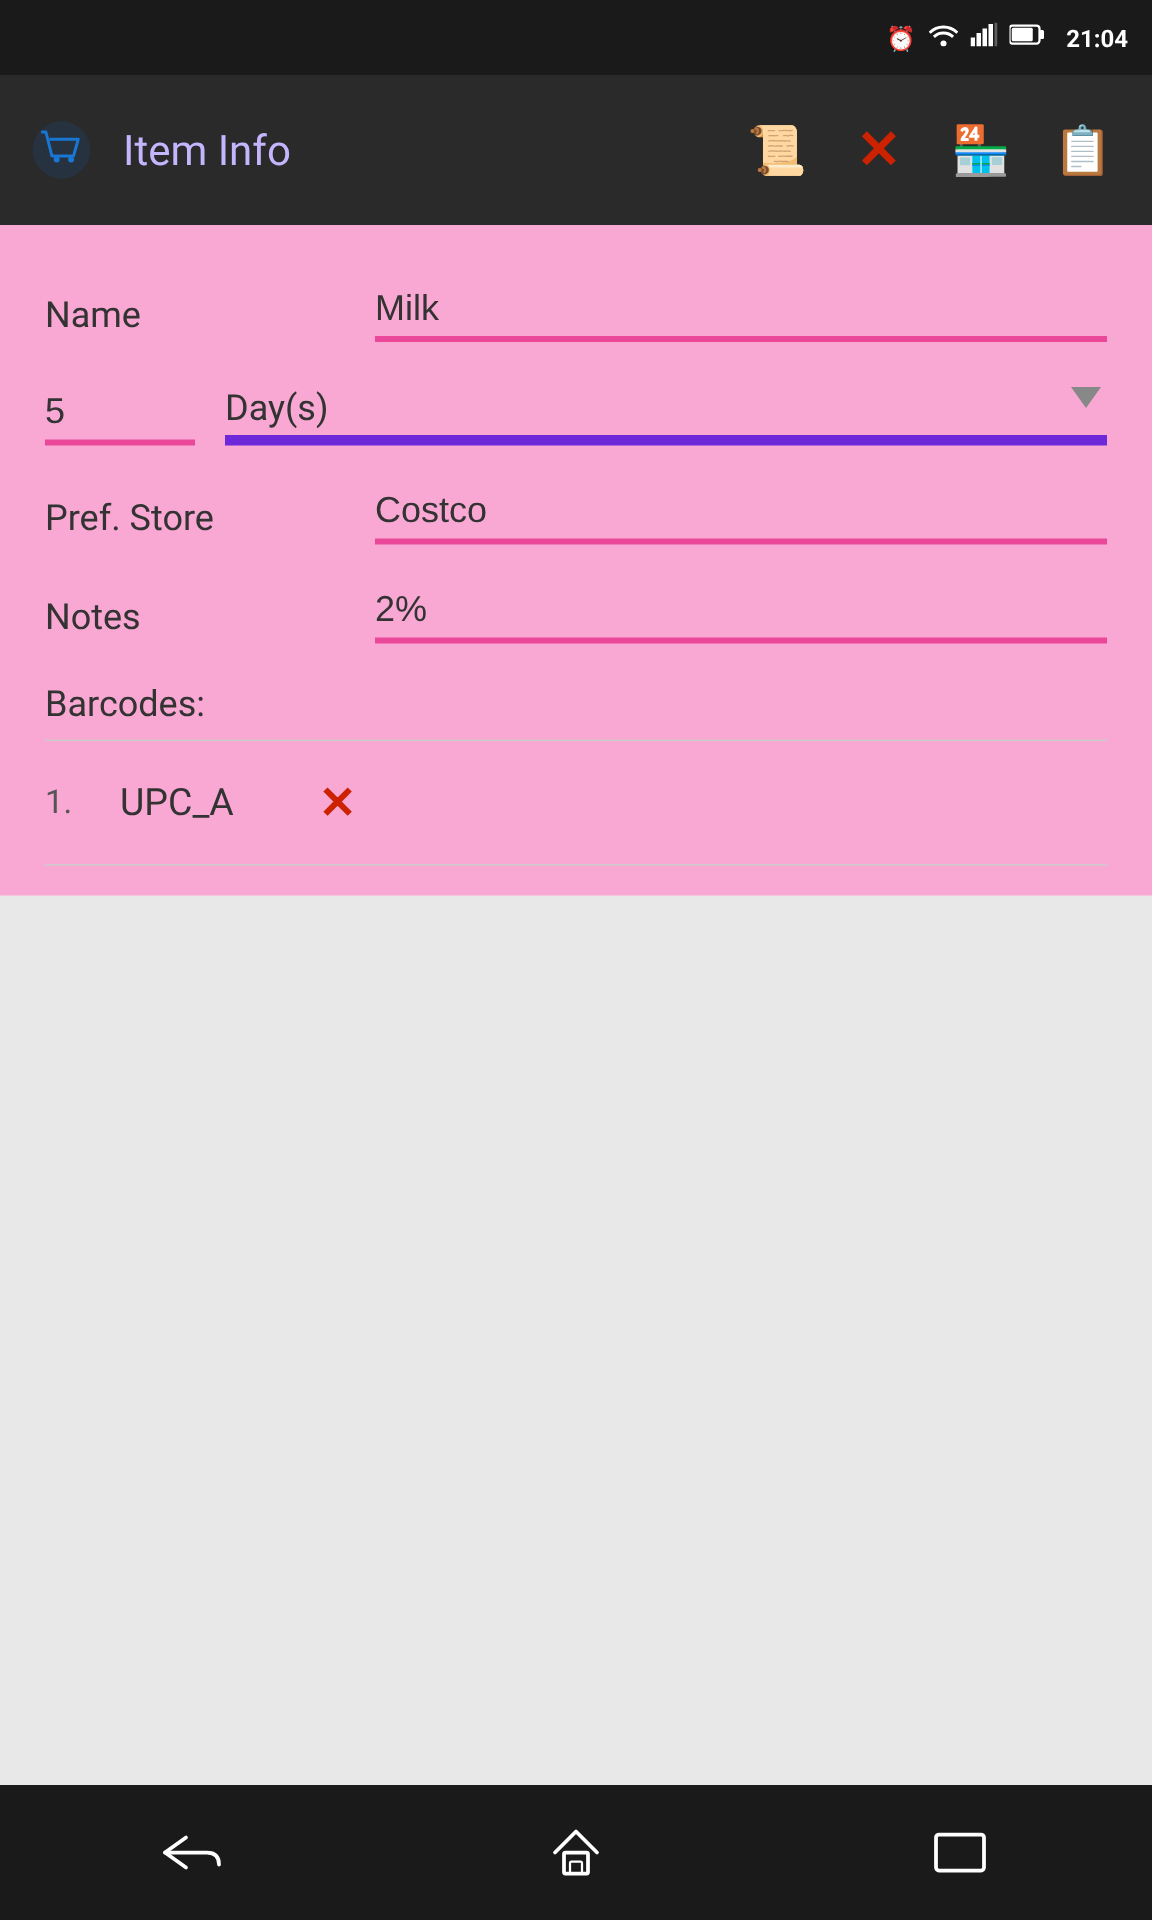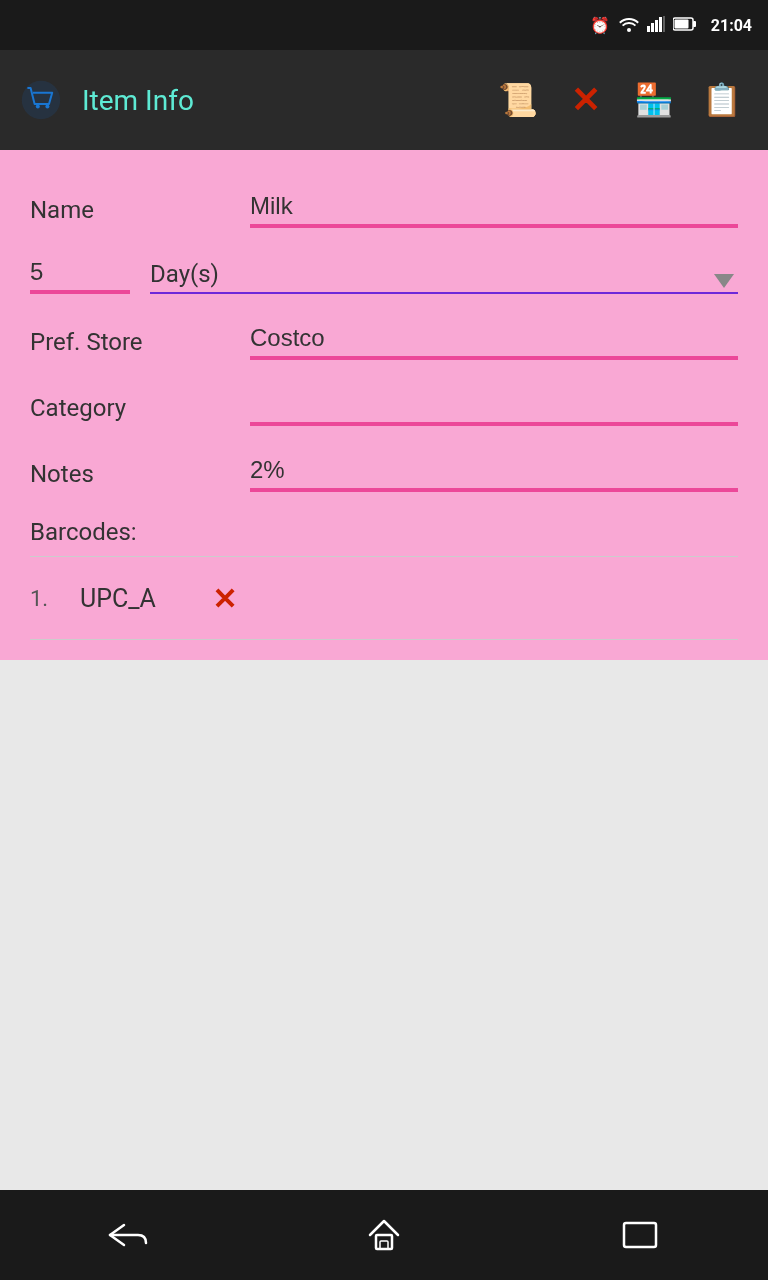--- a/index.html
+++ b/index.html
@@ -48,21 +48,21 @@
       gap: 16px;
     }
     .app-bar-icon {
       width: 50px;
       height: 50px;
       display: flex;
       align-items: center;
       justify-content: center;
     }
     .app-bar-title {
-      color: #5eead4;
+      color: #c4b5fd;
       font-size: 28px;
       font-weight: 400;
       flex: 1;
     }
     .app-bar-actions {
       display: flex;
       align-items: center;
       gap: 8px;
     }
     .action-btn {
@@ -126,22 +126,22 @@
       gap: 20px;
       flex: 1;
     }
 
     .buy-every-number {
       width: 100px;
     }
 
     .buy-every-unit {
       display: flex;
-      align-items: flex-end;
-      border-bottom: 2px solid #6d28d9;
+      align-items: flex-start;
+      border-bottom: 7px solid #6d28d9;
       padding: 4px 0;
       flex: 1;
     }
 
     .buy-every-unit-text {
       font-size: 24px;
       color: #333;
       flex: 1;
     }
 
@@ -315,26 +315,20 @@
     </div>
   </div>
 
   <div class="form-row">
     <div class="form-label">Pref. Store</div>
     <div class="form-value-container">
       <input type="text" class="form-input" value="Costco" style="">
     </div>
   </div>
 
-  <div class="form-row">
-    <div class="form-label">Category</div>
-    <div class="form-value-container">
-      <input type="text" class="form-input" value="" style="">
-    </div>
-  </div>
 
   <div class="form-row">
     <div class="form-label">Notes</div>
     <div class="form-value-container">
       <input type="text" class="form-input" value="2%" style="">
     </div>
   </div>
 
   <div class="barcodes-header">Barcodes:</div>
 

